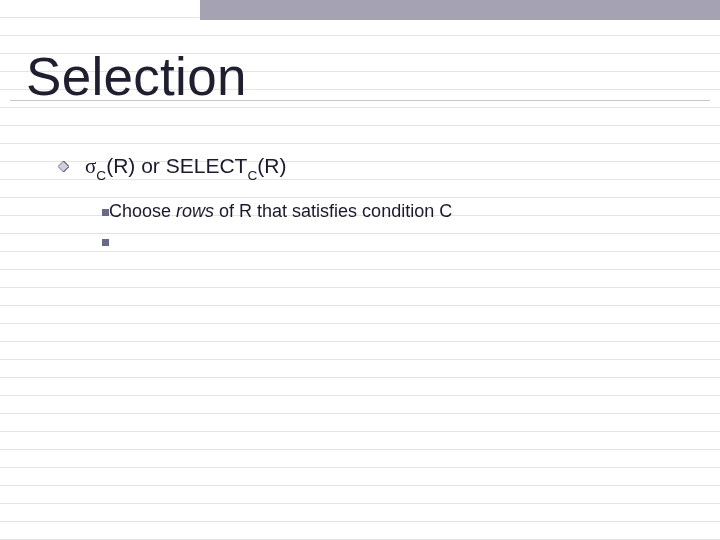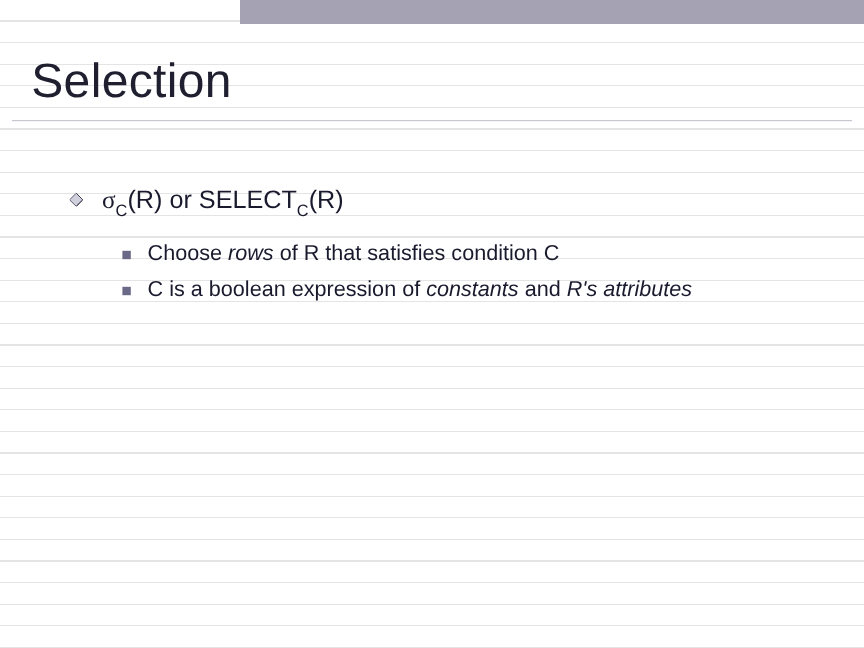--- a/index.html
+++ b/index.html
@@ -35,21 +35,21 @@
     left: 200px;
     right: 0;
     height: 20px;
     background: #a4a2b3;
   }
   .title {
     position: absolute;
     top: 46px;
     left: 26px;
     font-family: Verdana, Tahoma, sans-serif;
-    font-size: 40px;
+    font-size: 53px;
     font-weight: 400;
     letter-spacing: 0.3px;
     color: #1f1f30;
   }
   .underline {
     position: absolute;
     top: 100px;
     left: 10px;
     width: 700px;
     height: 1px;
@@ -80,21 +80,20 @@
   .diamond svg { display: block; width: 11px; height: 11px; }
   .sigma { font-family: 'Times New Roman', serif; }
   .sub { font-size: 0.65em; vertical-align: sub; position: relative; top: 2px; }
   .lvl2-wrap {
     margin-left: 44px;
     margin-top: 14px;
   }
   .lvl2 {
     display: flex;
     align-items: flex-start;
-    gap: 14px;
     font-size: 18px;
     line-height: 1.55;
     margin-bottom: 2px;
   }
   .sq {
     width: 7px;
     height: 7px;
     background: #6a6a88;
     margin-top: 11px;
     flex: 0 0 7px;
@@ -125,18 +124,15 @@
 
   <div class="lvl2-wrap">
     <div class="lvl2">
       <span class="sq"></span>
       <span>
         <span>Choose </span><em class="it">rows </em><span>of R that satisfies condition C</span>
       </span>
     </div>
     <div class="lvl2">
       <span class="sq"></span>
-      <span>
-        <span>C is a boolean expression of </span><em class="it">constants </em><span>and </span><em class="it">R's attributes</em>
-      </span>
     </div>
   </div>
 </div>
 
 </body></html>

